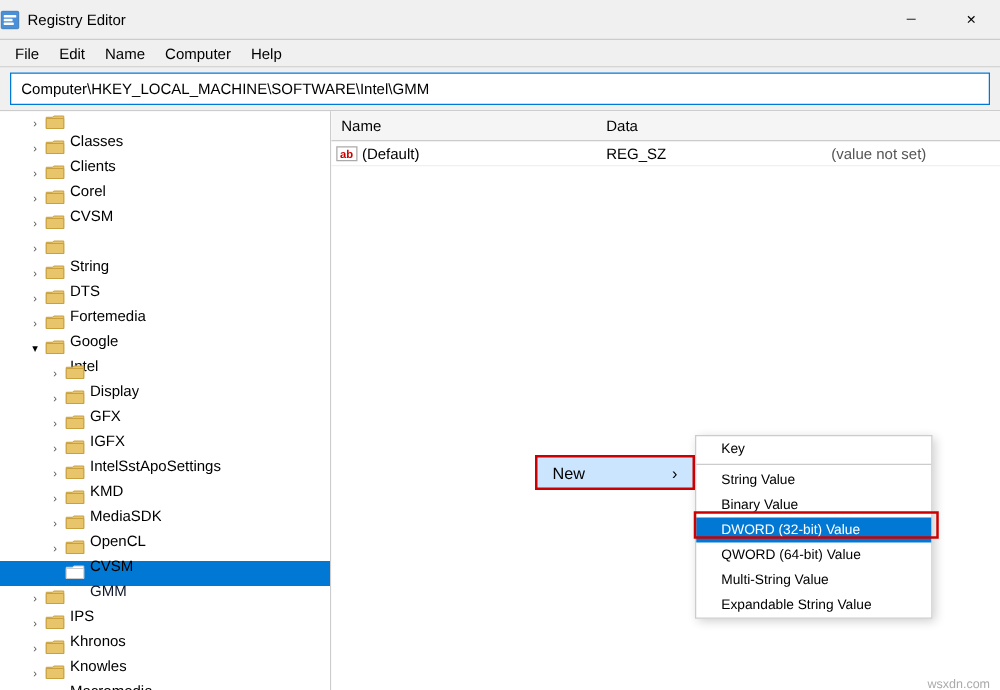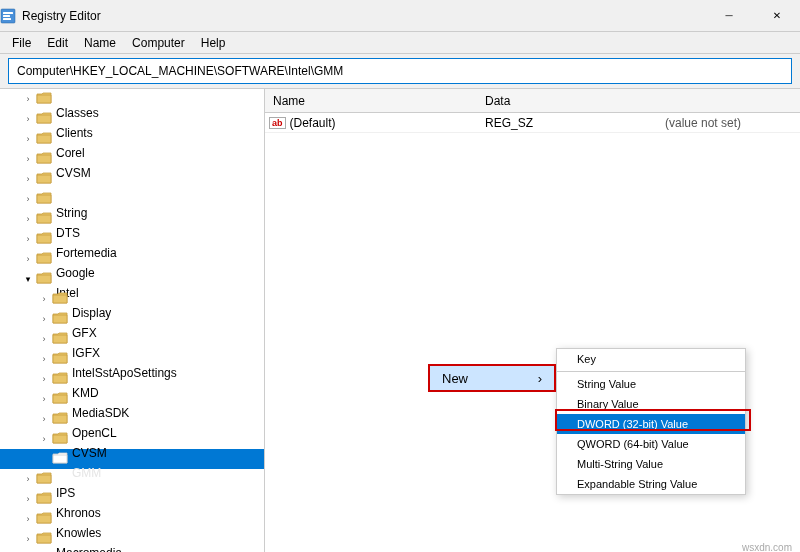--- a/index.html
+++ b/index.html
@@ -103,21 +103,21 @@
       height: 100%;
     }
     .tree-item {
       display: flex;
       align-items: center;
       padding: 2px 4px;
       cursor: pointer;
       white-space: nowrap;
       height: 20px;
     }
-    .tree-item.selected { background: #0078d4; color: #e5e5e5; }
+    .tree-item.selected { background: #0078d4; color: #0f172a; }
 
     .tree-arrow {
       width: 16px;
       height: 16px;
       display: inline-flex;
       align-items: center;
       justify-content: center;
       font-size: 9px;
       color: #555;
       flex-shrink: 0;

